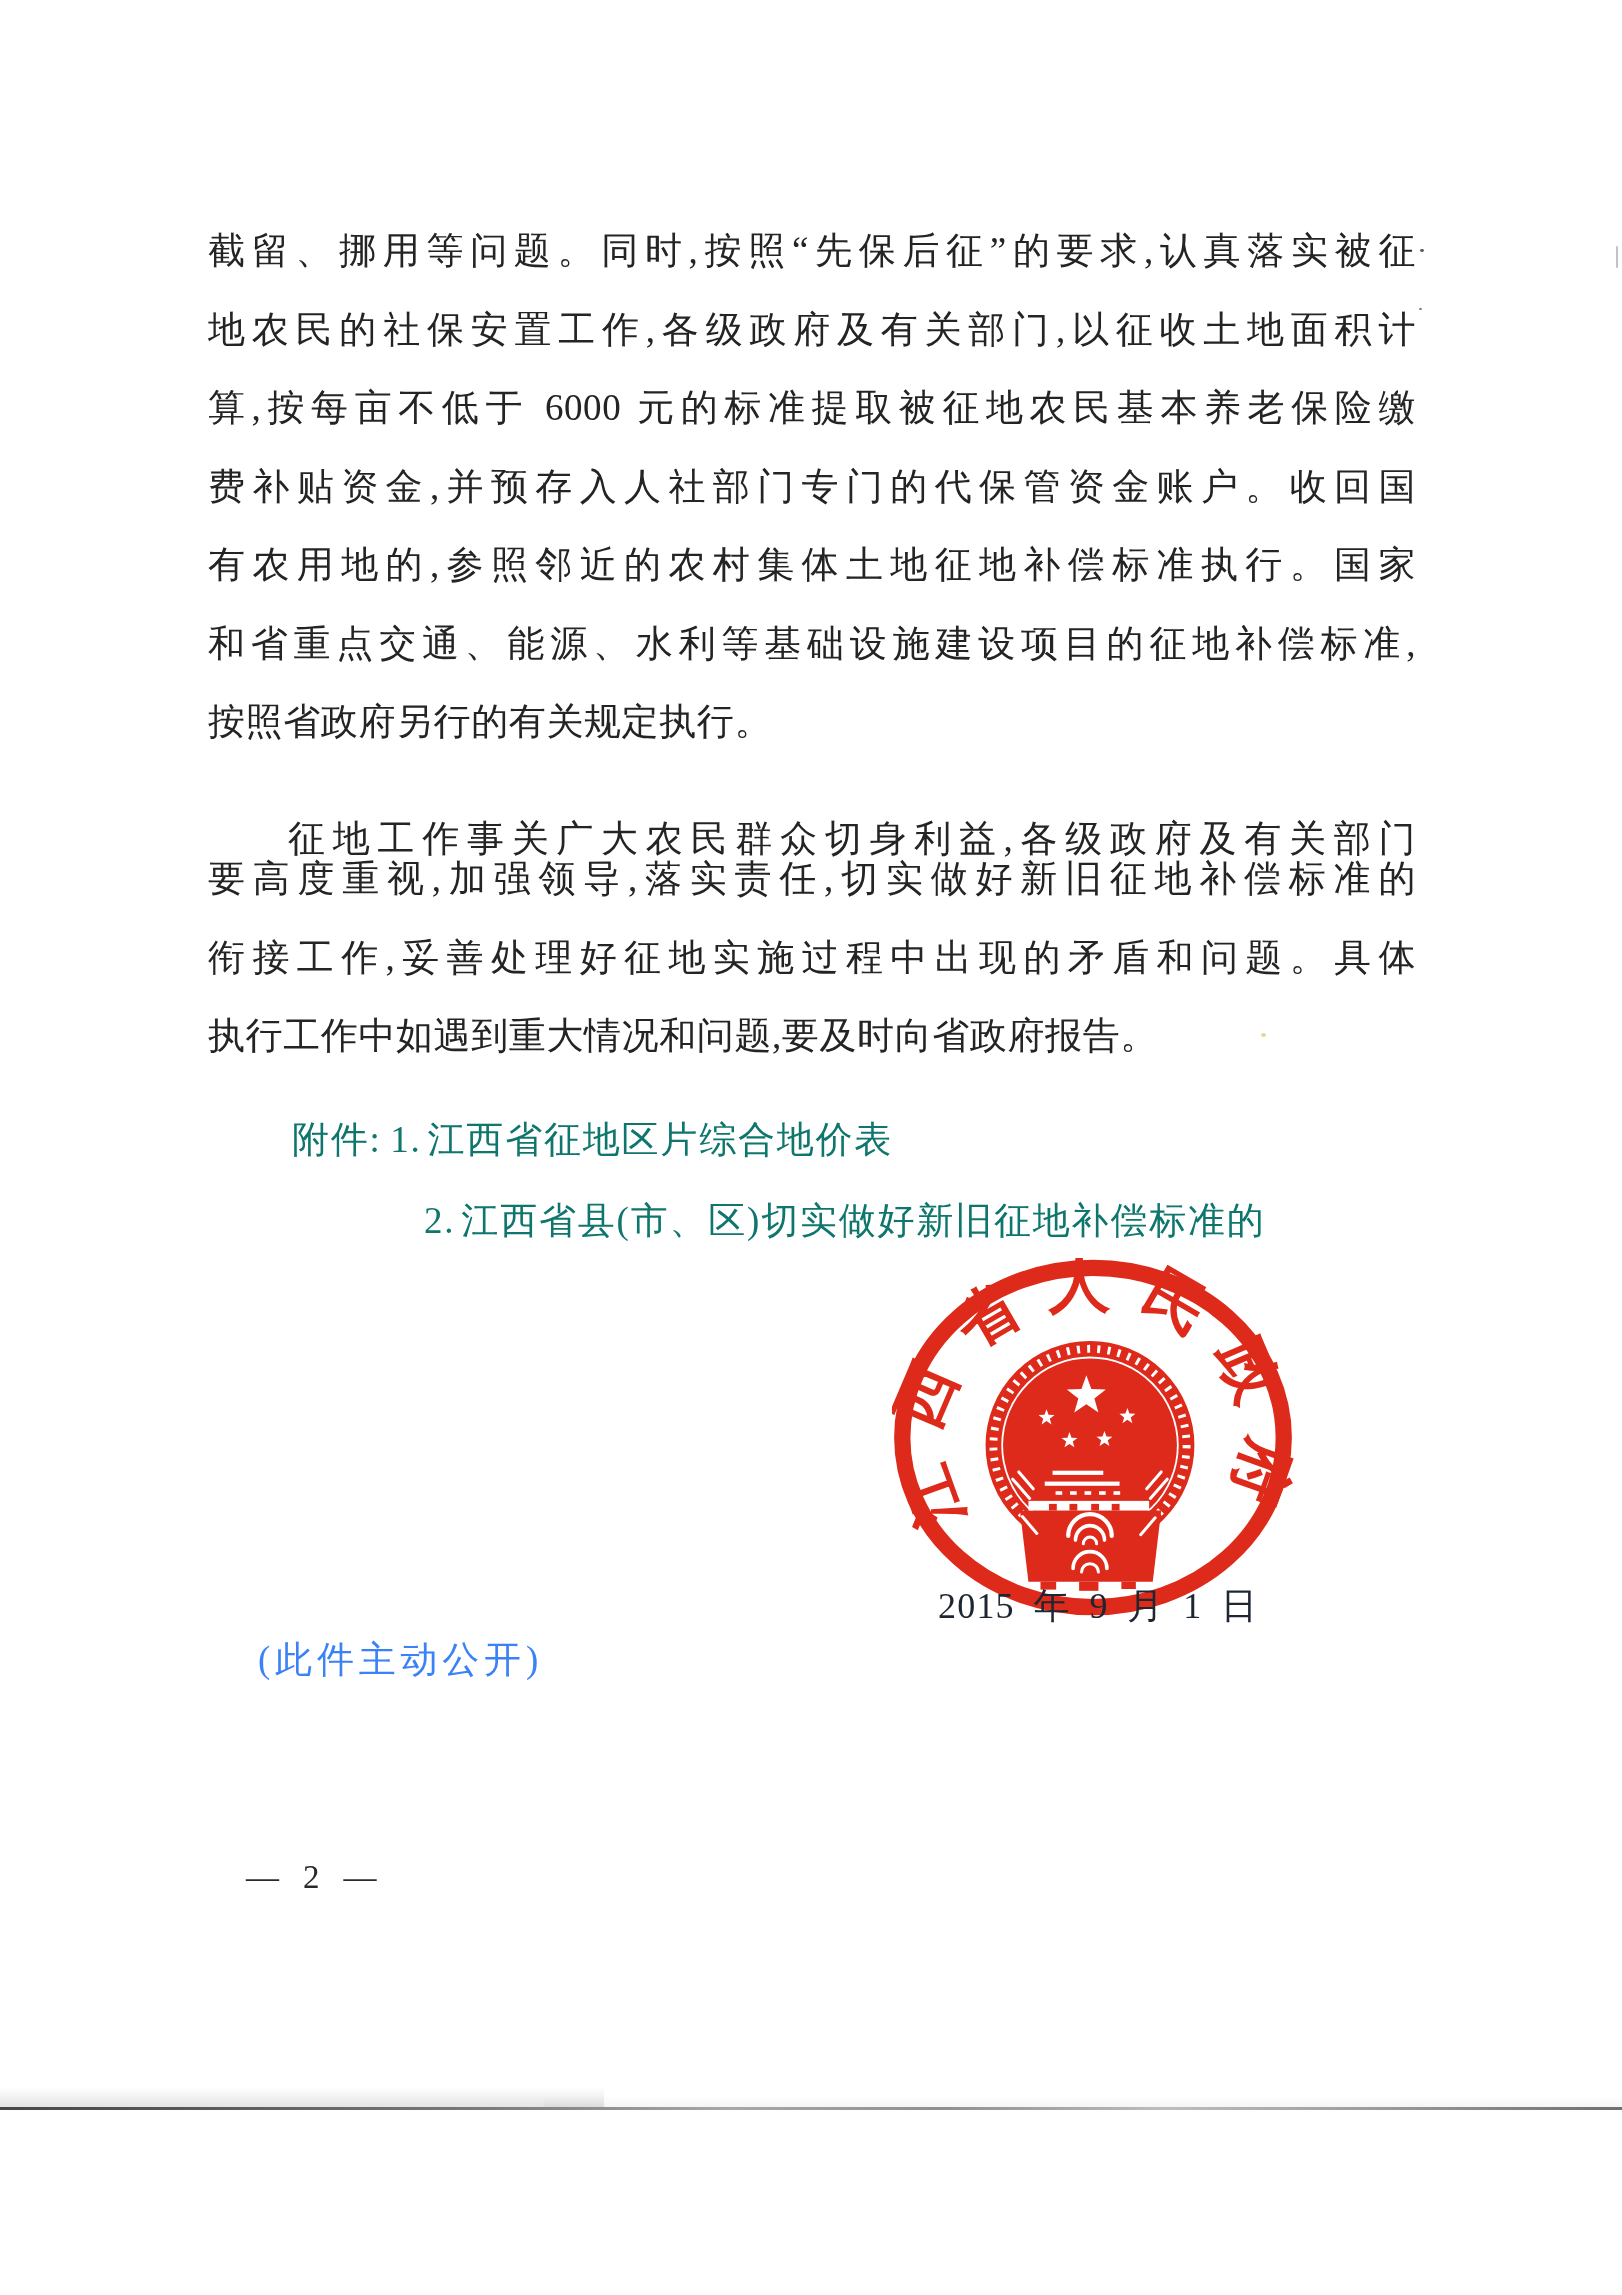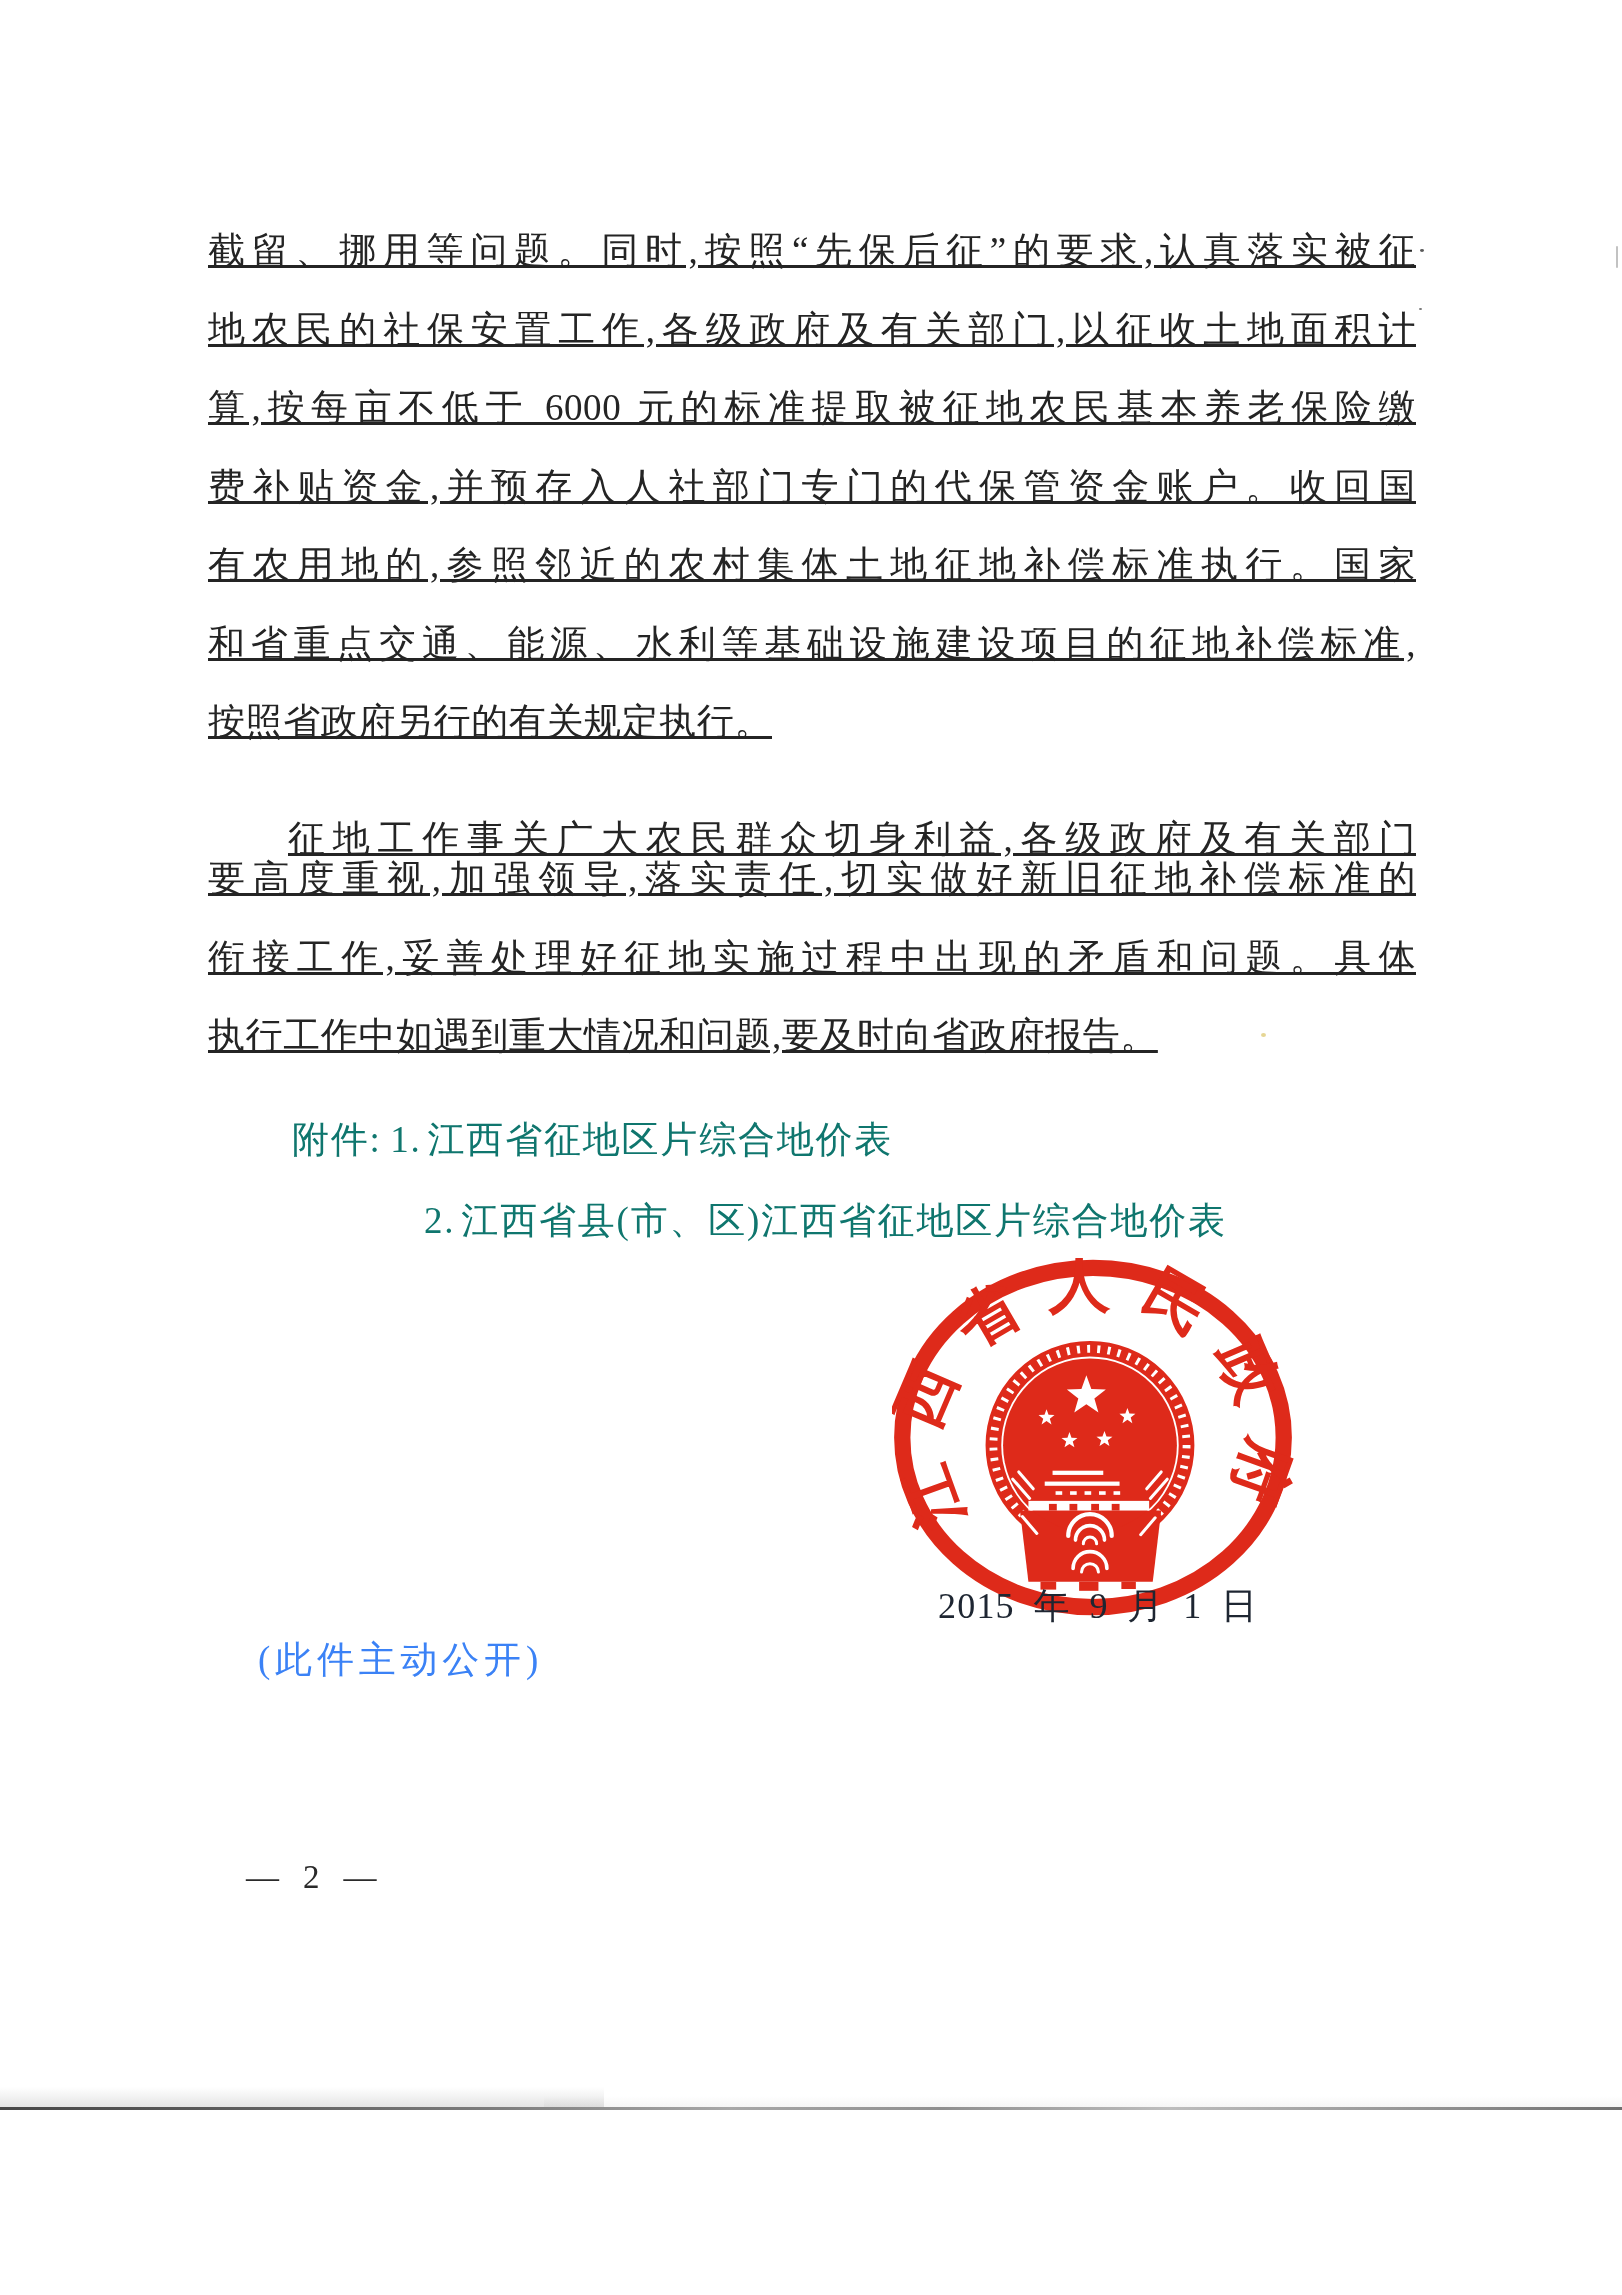--- a/index.html
+++ b/index.html
@@ -11,21 +11,20 @@
     font-family:"Liberation Serif","DejaVu Serif",serif;
     color:#212121;
   }
   .bline{
     position:absolute;
     left:208px;width:1208px;
     font-size:37px;line-height:45px;
     letter-spacing:0.6px;
     white-space:nowrap;
     color:#242424;
-    text-decoration:underline;
   }
   .bline.j{
     white-space:normal;
     text-align:justify;
     text-align-last:justify;
   }
   .bline.l{text-align:left;}
   .indent2{padding-left:80px;width:1128px;margin-top:38px;}
   .attach-line{
     position:absolute;
@@ -84,21 +83,21 @@
   <div class="bline l" style="top:699px">按照省政府另行的有关规定执行。</div>
   <div class="bline j indent2" style="top:778px">征地工作事关广大农民群众切身利益,各级政府及有关部门</div>
   <div class="bline j" style="top:856px">要高度重视,加强领导,落实责任,切实做好新旧征地补偿标准的</div>
   <div class="bline j" style="top:935px">衔接工作,妥善处理好征地实施过程中出现的矛盾和问题。具体</div>
   <div class="bline l" style="top:1013px">执行工作中如遇到重大情况和问题,要及时向省政府报告。</div>
 
   <div class="attach-line" style="left:292px;top:1117px">
     <span>附件:</span><span class="num">1.</span><span>江西省征地区片综合地价表</span>
   </div>
   <div class="attach-line" style="left:424px;top:1198px">
-    <span class="num2">2.</span><span>江西省县(市、区)江西省征地区片综合地价表</span>
+    <span class="num2">2.</span><span>江西省县(市、区)切实做好新旧征地补偿标准的</span>
   </div>
 
   <div class="seal-wrap">
     <svg width="402" height="359" viewBox="0 0 666 594" xmlns="http://www.w3.org/2000/svg">
       <defs>
         <path id="star34" d="M 0 -34 L 8.2 -11.3 L 32.3 -10.5 L 13.3 4.3 L 20 27.5 L 0 14 L -20 27.5 L -13.3 4.3 L -32.3 -10.5 L -8.2 -11.3 Z"></path>
         <path id="sealArc" d="M 124 420 A 252 220 0 1 1 542 420" fill="none"></path>
       </defs>
 
       <ellipse cx="333" cy="297" rx="316" ry="281" fill="none" stroke="#de2a1a" stroke-width="27"></ellipse>

